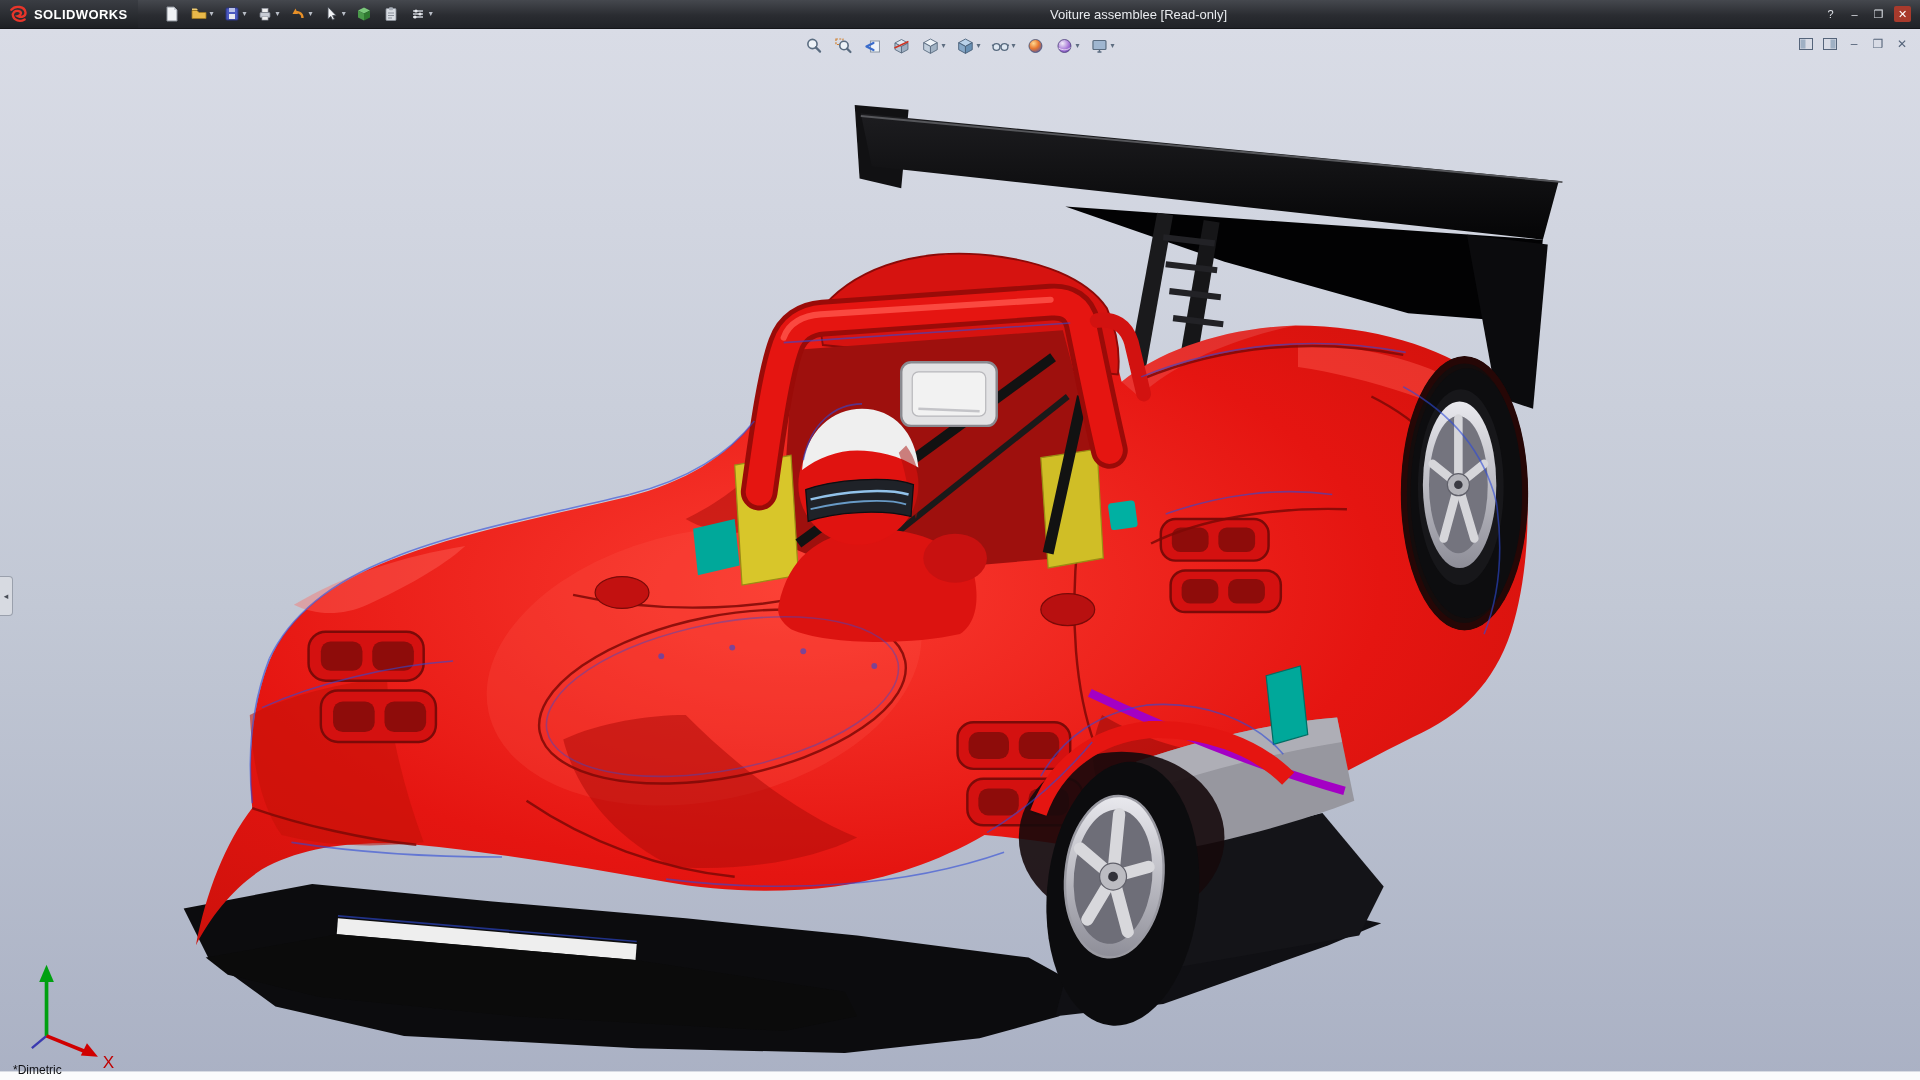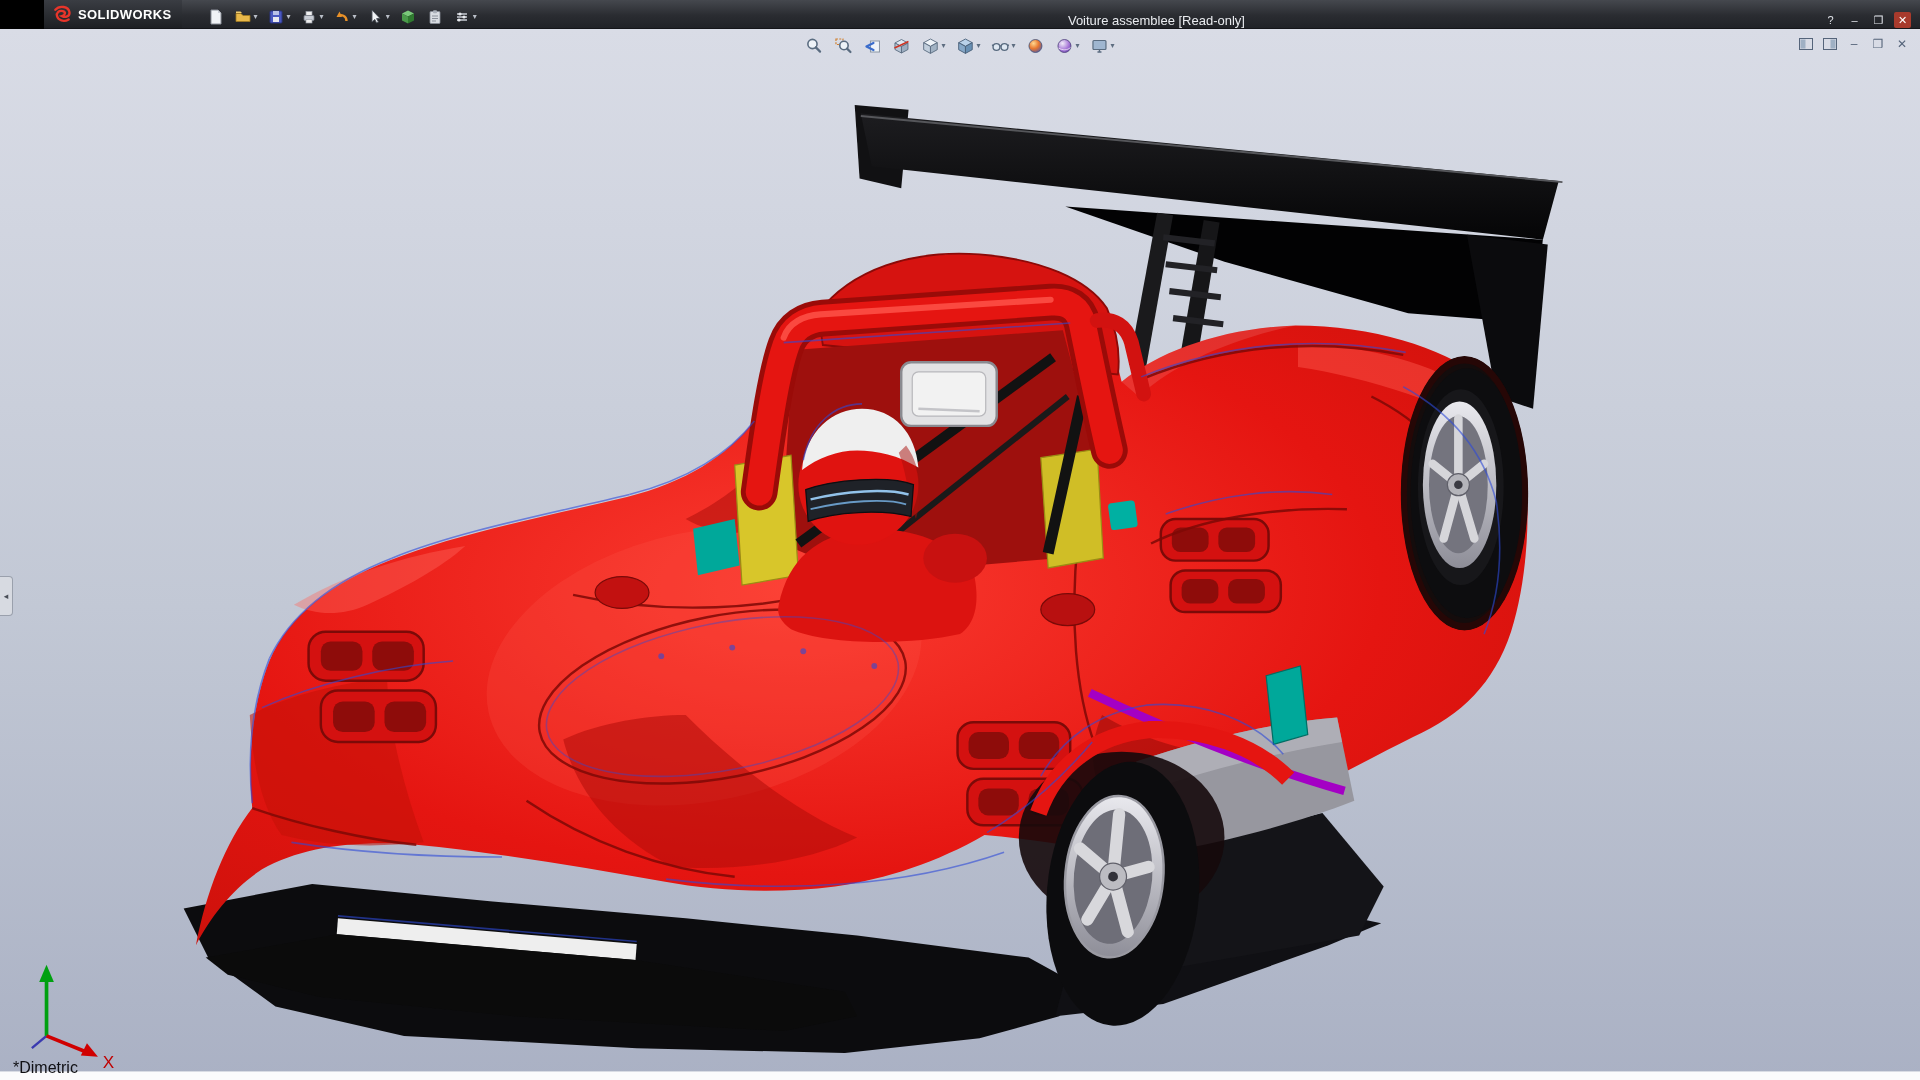--- a/index.html
+++ b/index.html
@@ -6,22 +6,22 @@
     --car-red:#e51511; --car-red-dark:#9a0b08; --car-red-bright:#ff5a4e;
     --wing-black:#0a0a0b; --helmet-white:#efefef; --suit-yellow:#d8c62a;
     --accent-teal:#00a89a; --accent-magenta:#a400c4; --rim-silver:#c9c9cf;
     --wireframe-blue:#2e4ad8; --bg-top:#d9dce6; --bg-bottom:#aab1c4;
     --titlebar-bg:#2c2f34; --white-stripe:#eeeeee;
   }
   *{margin:0;padding:0;box-sizing:border-box;}
   html,body{width:1920px;height:1080px;overflow:hidden;font-family:"Liberation Sans",sans-serif;background:#000;}
   .app{width:1920px;height:1080px;display:flex;flex-direction:column;}
   
-  .titlebar{height:29px;flex:0 0 29px;display:flex;align-items:flex-end;position:relative;
-    background:linear-gradient(#45484e,#2a2c31 55%,#202227);border-bottom:1px solid #141519;margin-left:44px;}
+  .titlebar{height:29px;flex:0 0 29px;display:flex;align-items:center;position:relative;
+    background:linear-gradient(#45484e,#2a2c31 55%,#202227);border-bottom:1px solid #141519;}
   .logo{display:flex;align-items:center;gap:6px;padding:0 10px 0 8px;height:100%;
     background:linear-gradient(#3a3d43,#1d1f23);}
   .logo-text{color:#fff;font-weight:bold;font-size:13px;letter-spacing:.4px;}
   .tb-icons{display:flex;align-items:center;gap:3px;margin-left:22px;}
   .tb-btn{display:flex;align-items:center;gap:2px;padding:2px 3px;border-radius:3px;cursor:default;}
   .dd{font-size:8px;color:#b9bec7;line-height:1;}
   .doc-title{position:absolute;left:59.3%;transform:translateX(-50%);color:#e9ebef;font-size:13px;white-space:nowrap;}
   .win-controls{margin-left:auto;display:flex;align-items:center;gap:7px;padding-right:9px;}
   .wc{width:17px;height:16px;display:flex;align-items:center;justify-content:center;
     color:#dfe2e8;font-size:11px;line-height:1;border-radius:2px;}
@@ -30,21 +30,21 @@
   .viewport{position:relative;flex:1 1 auto;overflow:hidden;background:linear-gradient(var(--bg-top),var(--bg-bottom));}
   .viewport > svg.scene{position:absolute;inset:0;width:100%;height:100%;display:block;}
   .headsup{position:absolute;top:7px;left:50%;transform:translateX(-50%);display:flex;align-items:center;gap:9px;z-index:5;}
   .hud-btn{display:flex;align-items:center;gap:2px;padding:1px;border-radius:3px;}
   .hud-dd{font-size:8px;color:#5d6d80;line-height:1;}
   .doc-controls{position:absolute;top:7px;right:10px;display:flex;align-items:center;gap:8px;z-index:5;color:#55647a;}
   .dc{font-size:12px;line-height:1;display:flex;align-items:center;justify-content:center;width:16px;height:15px;}
   .collapse-tab{position:absolute;left:0;top:52%;width:13px;height:40px;background:#d7dae1;border:1px solid #9aa0ac;
     border-left:none;border-radius:0 4px 4px 0;display:flex;align-items:center;justify-content:center;
     color:#4a4f58;font-size:9px;z-index:5;}
-  .view-label{position:absolute;left:13px;bottom:3px;color:#101014;font-size:16px;z-index:6;}
+  .view-label{position:absolute;left:13px;bottom:3px;color:#101014;font-size:12px;z-index:6;}
   .bottom-strip{position:absolute;left:0;right:0;bottom:0;height:8px;background:#fbfbfc;z-index:4;}
   svg text{font-family:"Liberation Sans",sans-serif;}
 </style>
 </head>
 <body>
 
 <div class="app">
 
   <div class="titlebar">
     <div class="logo">

